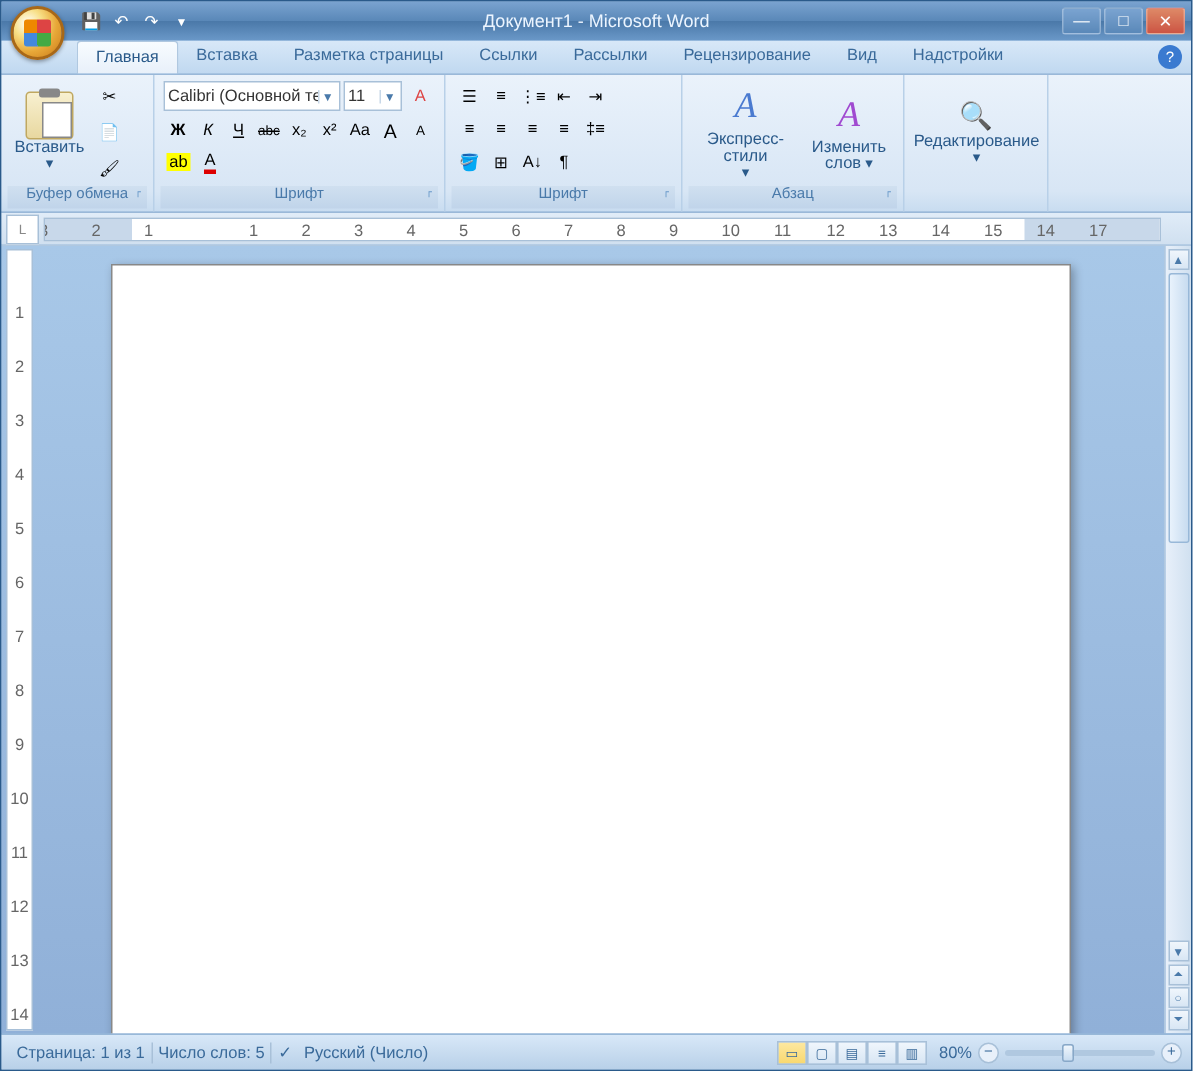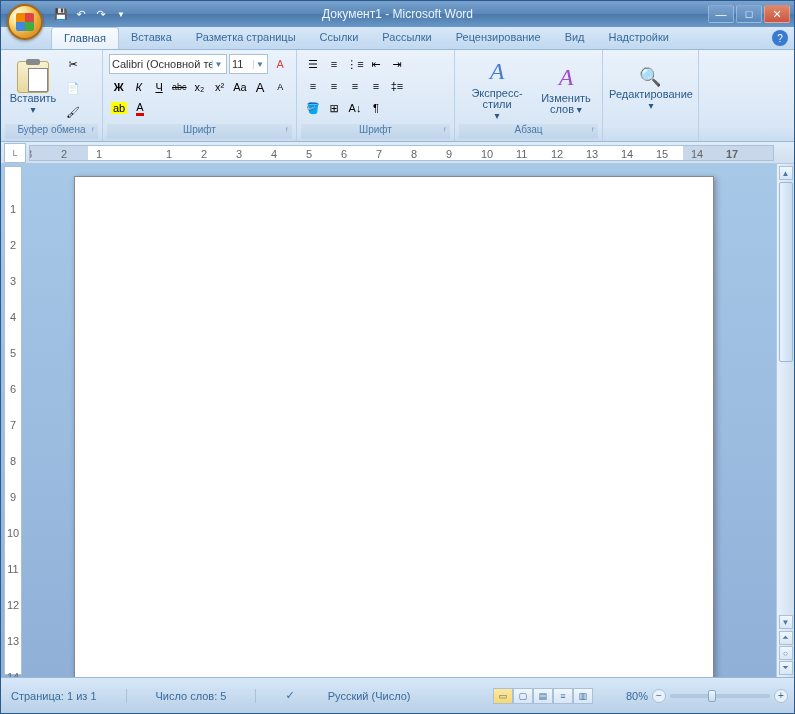--- a/index.html
+++ b/index.html
@@ -46,21 +46,21 @@
 .doc-area{flex:1;display:flex;background:linear-gradient(#a8c8e8,#90b0d8);overflow:hidden}
 .ruler-v{width:18px;background:#fff;border:1px solid #a8c0d8;margin:2px 2px 2px 3px;position:relative;font-size:8px;color:#666}
 .ruler-v .tick{position:absolute;left:0;right:0;text-align:center}
 .page-scroll{flex:1;overflow:hidden;padding:12px 0 0 50px}
 .page{width:640px;height:540px;background:#fff;border:1px solid #888;box-shadow:2px 2px 6px rgba(0,0,0,.3)}
 .vscroll{width:18px;background:linear-gradient(90deg,#e8f0fa,#d0e0f0);border-left:1px solid #b0c8e0;display:flex;flex-direction:column;align-items:center;padding:2px 0}
 .vscroll .arrow{width:14px;height:14px;background:linear-gradient(#f0f6fc,#d8e6f4);border:1px solid #a8c0d8;display:flex;align-items:center;justify-content:center;font-size:8px;color:#4a7aaa;cursor:pointer}
 .vscroll .track{flex:1;width:14px;margin:2px 0;position:relative}
 .vscroll .thumb{position:absolute;top:0;width:14px;height:180px;background:linear-gradient(90deg,#e8f2fc,#c8dcf0);border:1px solid #98b8d8;border-radius:2px;cursor:pointer}
 .nav-btns{display:flex;flex-direction:column;gap:1px;margin-top:2px}
-.statusbar{height:36px;background:linear-gradient(#d8e8f8,#b8d0e8);border-top:1px solid #98b8d8;display:flex;align-items:center;padding:0 6px;gap:25px;color:#3a6a9a;font-size:10px}
+.statusbar{height:24px;background:linear-gradient(#d8e8f8,#b8d0e8);border-top:1px solid #98b8d8;display:flex;align-items:center;padding:0 6px;gap:0;color:#3a6a9a;font-size:10px}
 .status-item{padding:0 4px}
 .status-sep{width:1px;height:14px;background:#a8c0d8}
 .view-btns{margin-left:auto;display:flex;gap:0}
 .view-btn{width:20px;height:16px;border:1px solid #a8c0d8;background:linear-gradient(#f0f6fc,#d8e6f4);cursor:pointer;display:flex;align-items:center;justify-content:center;font-size:9px}
 .view-btn.active{background:linear-gradient(#fde8a0,#f8d870)}
 .zoom{display:flex;align-items:center;gap:4px;margin-left:8px}
 .zoom-slider{width:100px;height:4px;background:#b0c8e0;position:relative;border-radius:2px}
 .zoom-thumb{position:absolute;top:-4px;left:38%;width:8px;height:12px;background:linear-gradient(#f0f6fc,#c8dcf0);border:1px solid #88a8c8;border-radius:2px;cursor:pointer}
 .zoom-btn{width:14px;height:14px;border:1px solid #a8c0d8;background:#e8f0fa;border-radius:7px;display:flex;align-items:center;justify-content:center;cursor:pointer;font-size:10px}
 </style>
@@ -220,21 +220,21 @@
           <span style="position: absolute; left: 346px; top: 2px;">7</span>
           <span style="position: absolute; left: 381px; top: 2px;">8</span>
           <span style="position: absolute; left: 416px; top: 2px;">9</span>
           <span style="position: absolute; left: 451px; top: 2px;">10</span>
           <span style="position: absolute; left: 486px; top: 2px;">11</span>
           <span style="position: absolute; left: 521px; top: 2px;">12</span>
           <span style="position: absolute; left: 556px; top: 2px;">13</span>
           <span style="position: absolute; left: 591px; top: 2px;">14</span>
           <span style="position: absolute; left: 626px; top: 2px;">15</span>
           <span style="position: absolute; left: 661px; top: 2px;">14</span>
-          <span style="position: absolute; left: 696px; top: 2px; font-weight: bold;">17</span>
+          <span style="position: absolute; left: 696px; top: 2px;">17</span>
         </div>
     </div>
   </div>
 
   <div class="doc-area">
     <div class="ruler-v" id="vruler">
         <div class="tick" style="top: 36px;">1</div>
         <div class="tick" style="top: 72px;">2</div>
         <div class="tick" style="top: 108px;">3</div>
         <div class="tick" style="top: 144px;">4</div>

